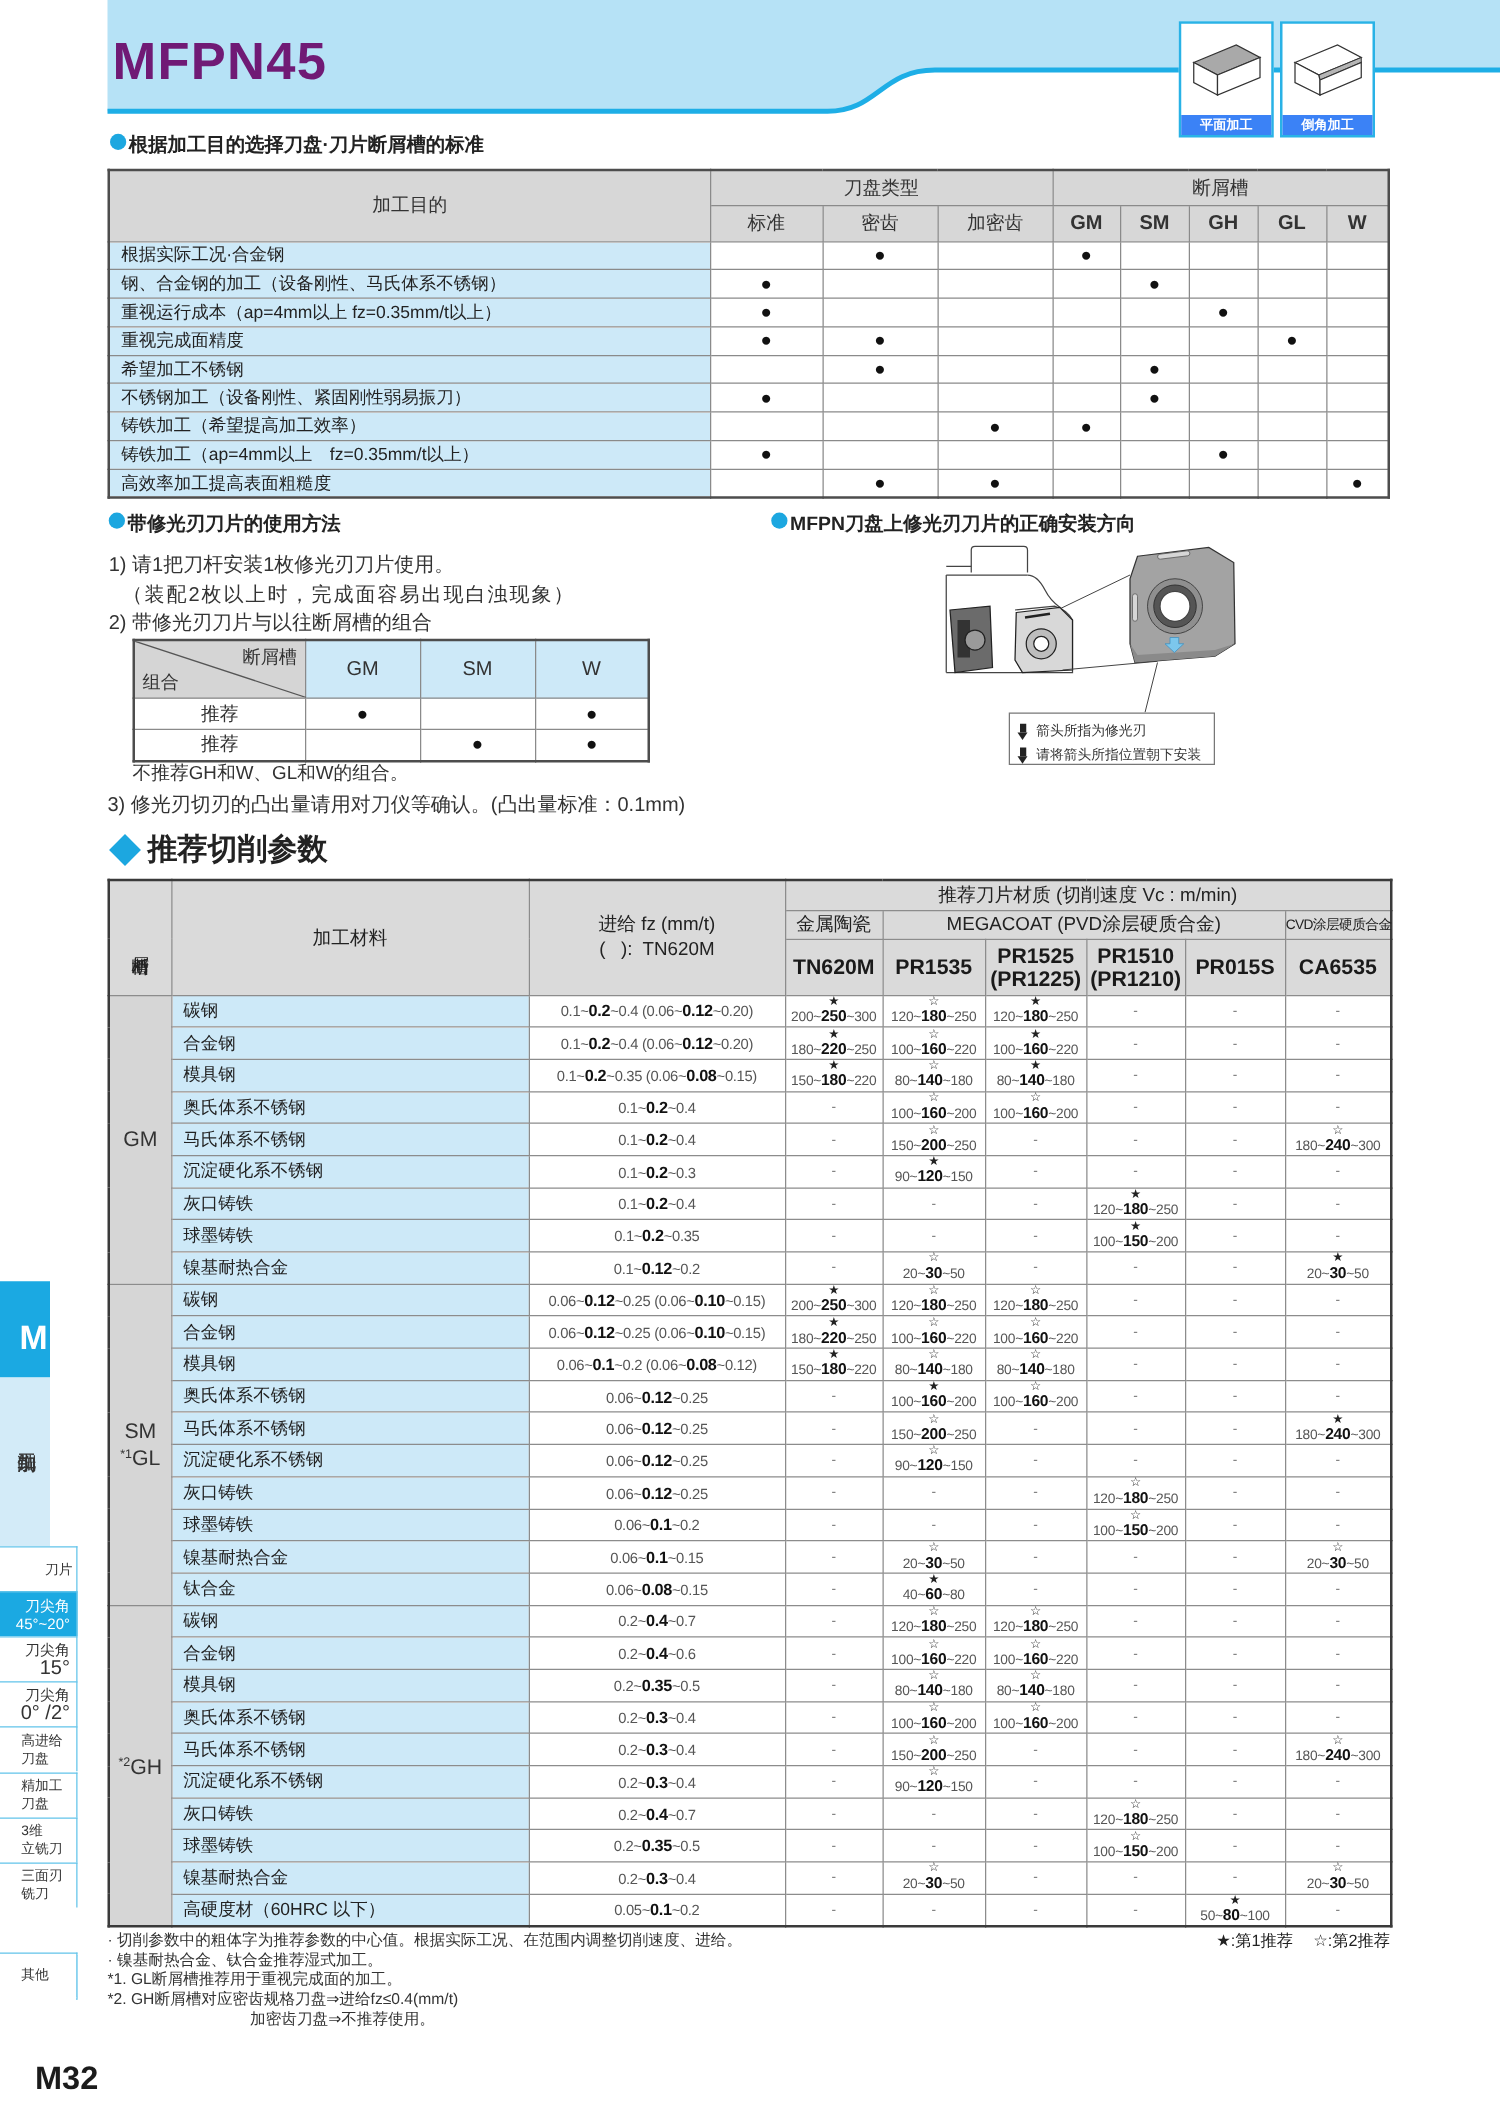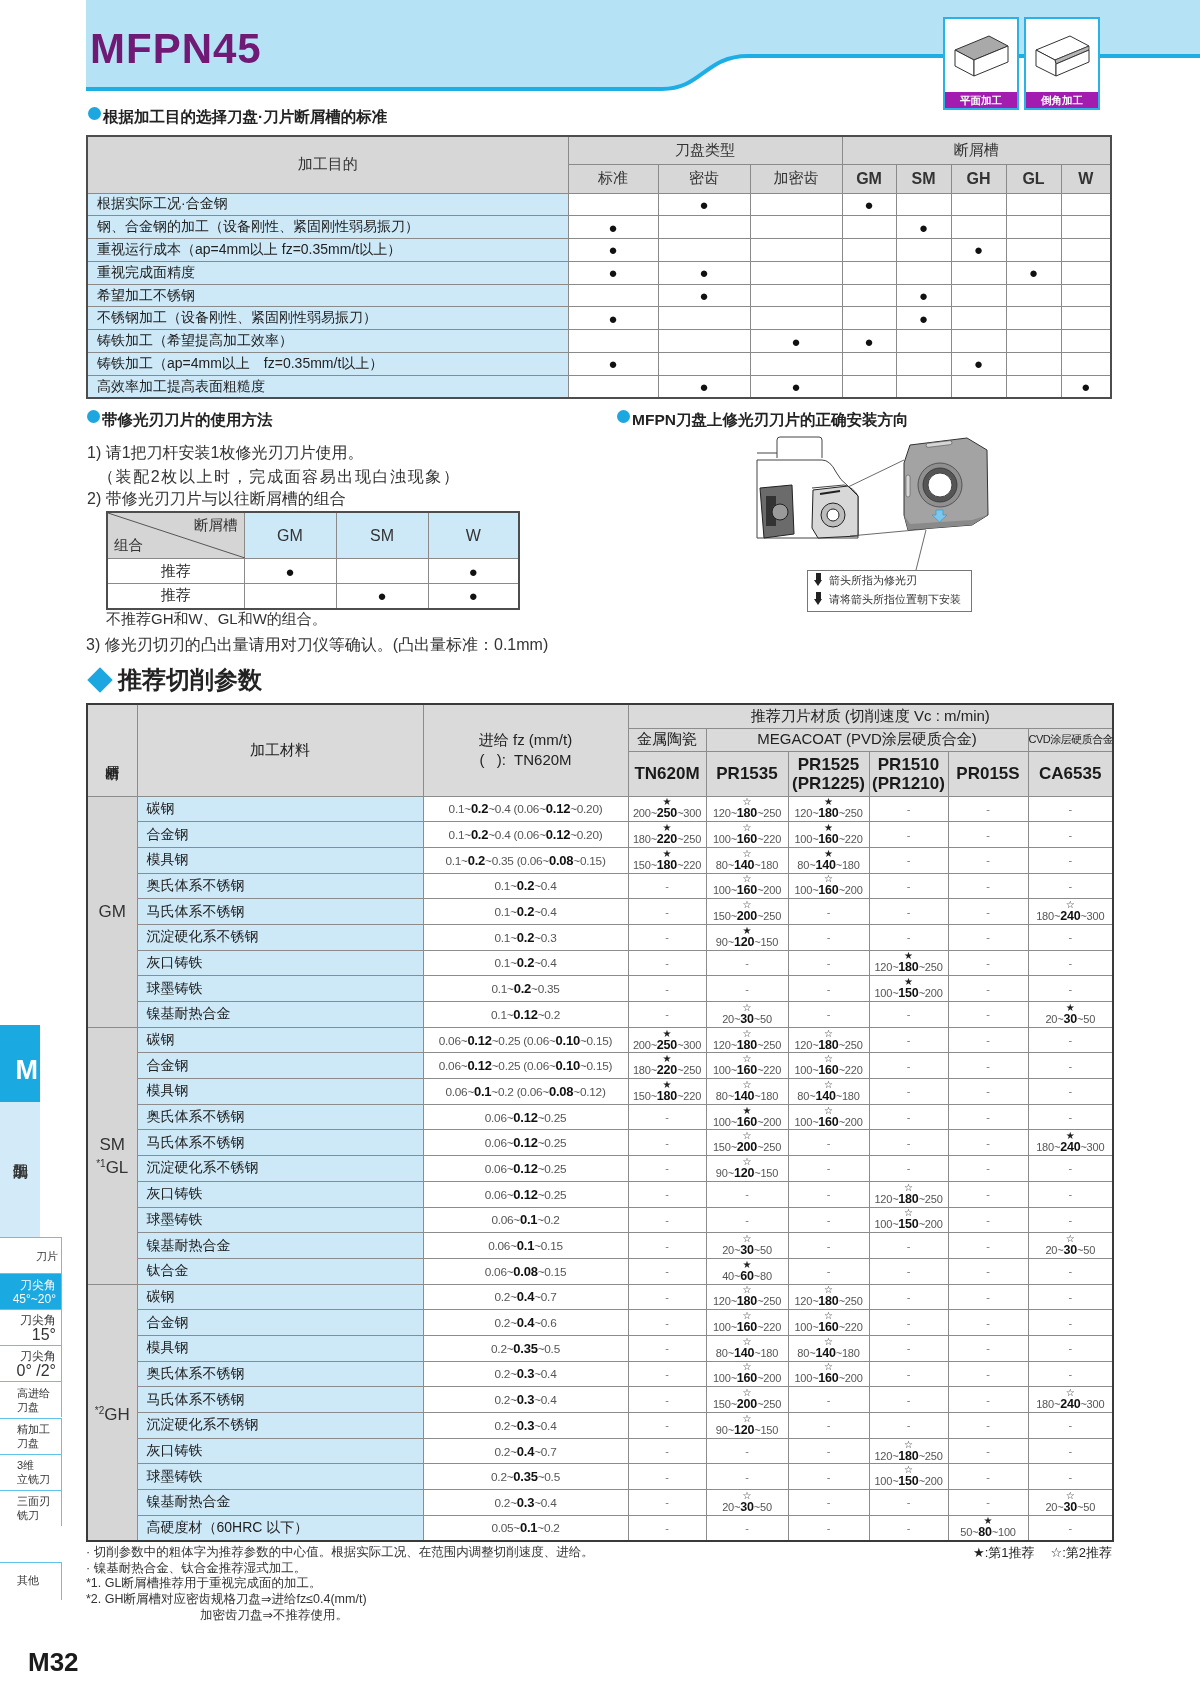--- a/index.html
+++ b/index.html
@@ -2,21 +2,21 @@
 <html><head>
 <meta charset="utf-8">
 <style>
 *{box-sizing:border-box;margin:0;padding:0}
 html,body{width:1200px;height:1697px;background:#fff;overflow:hidden}
 body{position:relative;font-family:"Liberation Sans","DejaVu Sans",sans-serif;color:#231f20}
 .abs{position:absolute}
 .title{position:absolute;left:90px;top:25px;font-size:42px;font-weight:bold;letter-spacing:1px;color:#701a75;line-height:48px}
 .badge{position:absolute;top:17px;width:76px;height:93px;border:2px solid #29b2e6;background:#fff}
 .badge svg{position:absolute;left:1px;top:1px}
-.badge-label{position:absolute;left:0;right:0;bottom:0;height:16px;background:#a21caf;color:#fff;font-size:10.5px;font-weight:bold;text-align:center;line-height:16px}
+.badge-label{position:absolute;left:0;right:0;bottom:0;height:16px;background:#3b82f6;color:#fff;font-size:10.5px;font-weight:bold;text-align:center;line-height:16px}
 .sec-h{position:absolute;display:flex;align-items:flex-start;font-size:15.5px;font-weight:bold;color:#222;white-space:nowrap;line-height:20px}
 .dot{display:inline-block;width:13px;height:13px;border-radius:50%;background:#1ca7e0;margin-right:2px}
 .txt{position:absolute;font-size:16px;color:#333;white-space:nowrap;line-height:20px}
 
 .t1{position:absolute;left:86px;top:135px;width:1024px;border-collapse:collapse;table-layout:fixed;border:2px solid #4d4d4d}
 .t1 th{background:#d7d7d7;font-weight:normal;border:1px solid #8a8a8a;font-size:15px;color:#333;padding:0}
 .t1 th.cb{font-weight:bold;font-size:16px}
 .t1 td{border:1px solid #8a8a8a;height:22.8px;padding:0;font-size:14px}
 .t1 td.p{background:#cde9f8;text-align:left;padding-left:9px;color:#222;white-space:nowrap;overflow:hidden}
 .t1 td.m{text-align:center;font-size:15px;color:#111}
@@ -26,21 +26,21 @@
 .t2 th{background:#cde9f8;font-weight:normal;font-size:16px;color:#333;height:46px}
 .t2 th.corner{background:#d5d5d5}
 .corner-box{position:relative;width:100%;height:45px}
 .corner-box svg{position:absolute;left:0;top:0}
 .corner-top{position:absolute;right:6px;top:3px;font-size:14.5px;color:#333}
 .corner-bot{position:absolute;left:6px;bottom:3px;font-size:14.5px;color:#333}
 .t2 td{height:25px;font-size:15px;color:#333}
 .t2 td.mk{font-size:15px;color:#111}
 
 .cap-box{position:absolute;left:807px;top:570px;width:165px;height:42px;border:1px solid #777;background:#fff;padding:2px 0 0 6px}
-.cap-line{display:flex;align-items:flex-start;font-size:11px;color:#333;height:19px;white-space:nowrap}
+.cap-line{display:flex;align-items:flex-end;font-size:11px;color:#333;height:19px;white-space:nowrap}
 .arrow-dn{display:inline-block;width:9px;height:13px;margin-right:6px;position:relative}
 .arrow-dn:before{content:"";position:absolute;left:2px;top:0;width:5px;height:7px;background:#222}
 .arrow-dn:after{content:"";position:absolute;left:0;top:7px;border-left:4.5px solid transparent;border-right:4.5px solid transparent;border-top:6px solid #222}
 
 .sec3-h{position:absolute;left:86px;top:665px;display:flex;align-items:center;font-size:24px;font-weight:bold;color:#222;line-height:30px}
 .diamond{display:inline-block;width:18px;height:18px;background:#1ca7e0;transform:rotate(45deg);margin:0 9px 0 5px}
 .t3{position:absolute;left:86px;top:703px;width:1026px;border-collapse:collapse;table-layout:fixed;border:2px solid #3a3a3a}
 .t3 th{background:#dadada;font-weight:normal;border:1px solid #8c8c8c;color:#222;padding:0;text-align:center}
 .t3 th.vcb{font-size:14px;line-height:15px}
 .vtext{writing-mode:vertical-rl;display:inline-block;letter-spacing:0}
@@ -144,21 +144,21 @@
         <td class="m"></td>
         <td class="m"><span>●</span></td>
         <td class="m"></td>
         <td class="m"><span>●</span></td>
         <td class="m"></td>
         <td class="m"></td>
         <td class="m"></td>
         <td class="m"></td>
       </tr>
       <tr>
-        <td class="p">钢、合金钢的加工（设备刚性、紧固刚性弱易振刀）</td>
+        <td class="p">钢、合金钢的加工（设备刚性、马氏体系不锈钢）</td>
         <td class="m"><span>●</span></td>
         <td class="m"></td>
         <td class="m"></td>
         <td class="m"></td>
         <td class="m"><span>●</span></td>
         <td class="m"></td>
         <td class="m"></td>
         <td class="m"></td>
       </tr>
       <tr>

